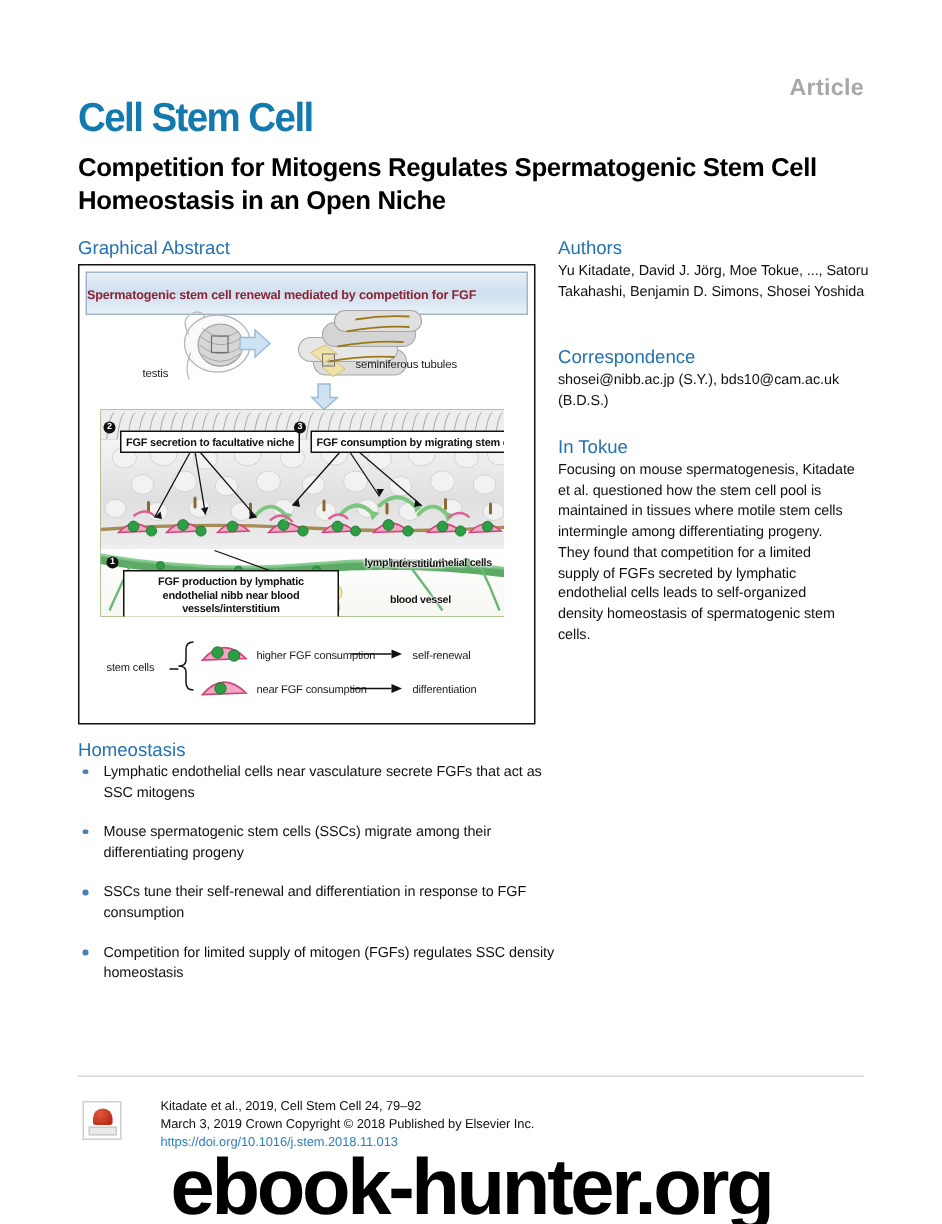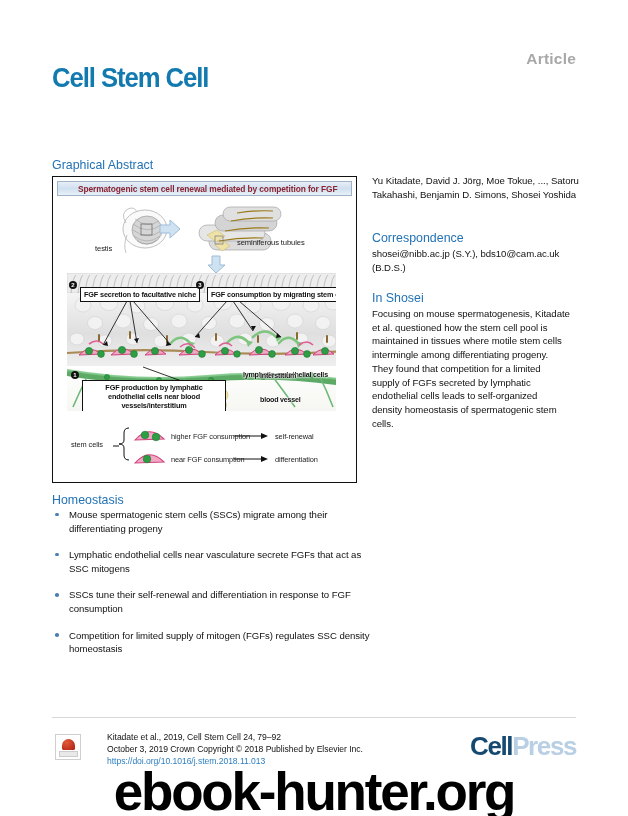--- a/index.html
+++ b/index.html
@@ -78,30 +78,30 @@
     border: 1.6px solid #111;
     background: #fff;
     box-sizing: border-box;
     overflow: hidden;
   }
   .ga-banner {
     position: absolute;
     left: 4px;
     top: 4px;
     right: 4px;
-    height: 15px;
+    height: 29px;
     background: linear-gradient(to bottom, #e8eef6 0%, #cfe0f0 50%, #e9f1f8 100%);
     border: 0.8px solid #9fb4c8;
     box-sizing: border-box;
     font-size: 8.4px;
     font-weight: bold;
     color: #8d2230;
     display: flex;
     align-items: center;
-    padding-left: 20px;
+    padding-left: 0;
     letter-spacing: -0.1px;
   }
 
   
   .testis-wrap { position: absolute; left: 0; top: 26px; width: 100%; height: 62px; }
   .lbl { position: absolute; font-size: 7.6px; color: #1b1b1b; letter-spacing: -0.1px; }
 
   .testis-svg { position: absolute; left: 60px; top: 0px; }
   .tubules-svg { position: absolute; left: 140px; top: 2px; }
 
@@ -302,20 +302,21 @@
     line-height: 1;
   }
 </style>
 </head>
 <body>
 
 <div class="page">
 
   <div class="article-tag">Article</div>
   <div class="journal-logo">Cell Stem Cell</div>
+  <div class="paper-title">Competition for Mitogens Regulates Spermatogenic Stem Cell Homeostasis in an Open Niche</div>
 
   <div class="sec-head ga-head">Graphical Abstract</div>
 
   <div class="ga-figure">
 
     <div class="ga-banner">Spermatogenic stem cell renewal mediated by competition for FGF</div>
 
     <div class="testis-wrap">
       <svg class="testis-svg" width="70" height="58" viewBox="0 0 70 58">
         <ellipse cx="32" cy="26" rx="22" ry="19" fill="#fafafa" stroke="#b9b9b9" stroke-width="0.9"></ellipse>
@@ -565,21 +566,21 @@
       </svg>
 
       
       <div class="num-badge" style="left:2px; top:8px;">2</div>
       <div class="callout" style="left:13px; top:14px;">FGF secretion to facultative niche</div>
 
       <div class="num-badge" style="left:129px; top:8px;">3</div>
       <div class="callout" style="left:140px; top:14px;">FGF consumption by migrating stem cells</div>
 
       <div class="num-badge" style="left:4px; top:98px;">1</div>
-      <div class="callout two-line" style="left:15px; top:107px; width:136px;">FGF production by lymphatic endothelial cells near blood vessels/interstitium</div>
+      <div class="callout two-line" style="left:15px; top:107px; width:136px;">FGF production by lymphatic endothelial nibb near blood vessels/interstitium</div>
 
       <div class="tis-lbl" style="left:176px; top:98px;">lymphatic endothelial cells</div>
       <div class="tis-lbl" style="left:193px; top:99px;text-align:center;">interstitium</div>
       <div class="tis-lbl" style="left:193px; top:123px;">blood vessel</div>
     </div>
 
     <div class="ga-legend">
       <span class="leg-txt" style="left:0px; top:18px;">stem cells</span>
 
       <svg width="270" height="48" viewBox="0 0 270 48" style="position:absolute;left:0;top:0;">
@@ -602,44 +603,44 @@
 
       <span class="leg-txt" style="left:100px; top:10px;">higher FGF consumption</span>
       <span class="leg-txt" style="left:204px; top:10px;text-align:center;">self-renewal</span>
       <span class="leg-txt" style="left:100px; top:33px;">near FGF consumption</span>
       <span class="leg-txt" style="left:204px; top:33px;">differentiation</span>
     </div>
   </div>
 
   <div class="sec-head hl-head">Homeostasis</div>
   <ul class="hl-list">
+    <li><span class="dot"></span><span>Lymphatic endothelial cells near vasculature secrete FGFs that act as SSC mitogens</span></li>
     <li><span class="dot"></span><span>Mouse spermatogenic stem cells (SSCs) migrate among their differentiating progeny</span></li>
-    <li><span class="dot"></span><span>Lymphatic endothelial cells near vasculature secrete FGFs that act as SSC mitogens</span></li>
     <li><span class="dot"></span><span>SSCs tune their self-renewal and differentiation in response to FGF consumption</span></li>
     <li><span class="dot"></span><span>Competition for limited supply of mitogen (FGFs) regulates SSC density homeostasis</span></li>
   </ul>
 
+  <div class="rcol sec-head au-head" style="position:absolute;">Authors</div>
   <div class="rcol au-body">Yu Kitadate, David J. Jörg, Moe Tokue, ..., Satoru Takahashi, Benjamin D. Simons, Shosei Yoshida</div>
 
   <div class="rcol sec-head co-head" style="position:absolute;">Correspondence</div>
   <div class="rcol co-body">shosei@nibb.ac.jp (S.Y.), bds10@cam.ac.uk (B.D.S.)</div>
 
-  <div class="rcol sec-head ib-head" style="position:absolute;">In Shosei</div>
+  <div class="rcol sec-head ib-head" style="position:absolute;">In Tokue</div>
   <div class="rcol ib-body">Focusing on mouse spermatogenesis, Kitadate et al. questioned how the stem cell pool is maintained in tissues where motile stem cells intermingle among differentiating progeny. They found that competition for a limited supply of FGFs secreted by lymphatic endothelial cells leads to self-organized density homeostasis of spermatogenic stem cells.</div>
 
   <div class="footer-rule"></div>
 
   <div class="crossmark">
     <div class="cm-dome"></div>
     <div class="cm-bar"></div>
   </div>
 
   <div class="cite">
     <div><span>Kitadate et al., 2019, Cell Stem Cell </span><span class="vol">24</span><span>, 79–92</span></div>
-    <div>October 3, 2019 Crown Copyright © 2018 Published by Elsevier Inc.</div>
+    <div>March 3, 2019 Crown Copyright © 2018 Published by Elsevier Inc.</div>
     <div><a href="#">https://doi.org/10.1016/j.stem.2018.11.013</a></div>
   </div>
 
-  <div class="cellpress"><span class="cp-cell">Cell</span><span class="cp-press">Press</span></div>
 
   <div class="watermark">ebook-hunter.org</div>
 
 </div>
 
 </body></html>

